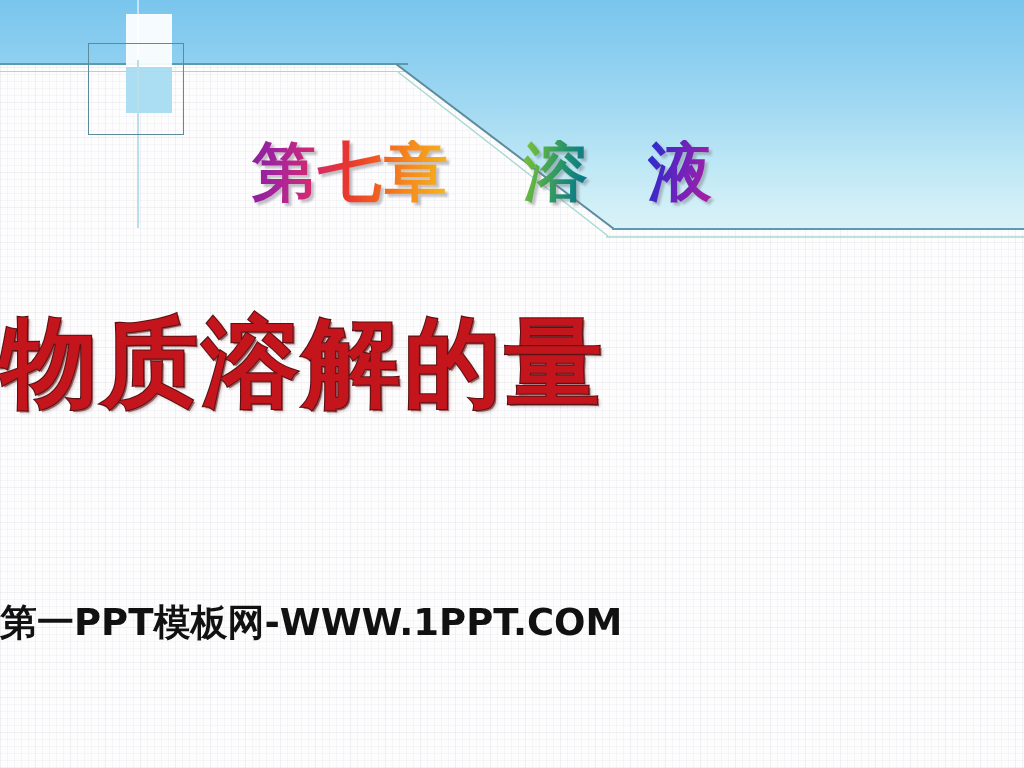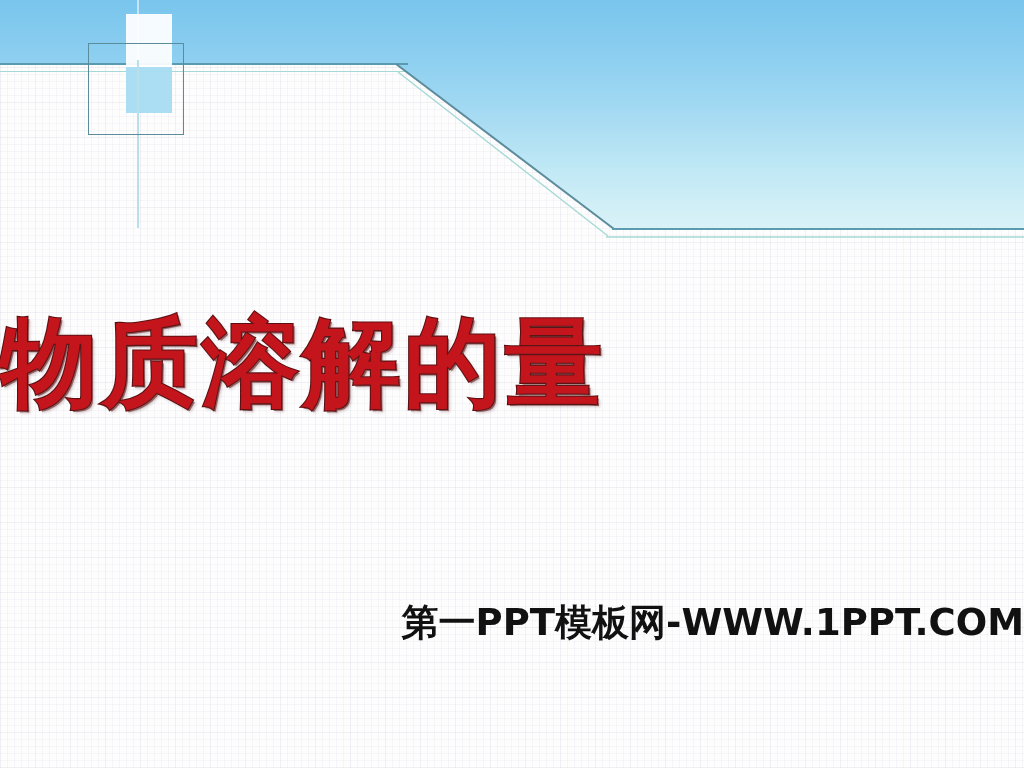--- a/index.html
+++ b/index.html
@@ -235,21 +235,21 @@
       3px 3px 3px rgba(110,60,60,0.30);
     white-space: pre;
   }
 
   
   .footer-mark {
     position: absolute;
     left: 0;
     top: 598px;
     width: 1024px;
-    text-align: right;
+    text-align: left;
     z-index: 8;
     font-family: "DejaVu Sans", "Liberation Sans", sans-serif;
     font-weight: bold;
     font-size: 37px;
     letter-spacing: 0px;
     color: #111111;
     white-space: pre;
   }
 </style>
 </head>
@@ -276,18 +276,23 @@
 
     <line x1="606" y1="237" x2="1024" y2="237" stroke="#a6d9d4" stroke-width="1.4"></line>
   </svg>
 
   <div class="deco-vline-top"></div>
   <div class="deco-white-rect"></div>
   <div class="deco-blue-rect"></div>
   <div class="deco-vline"></div>
   <div class="deco-square-outline"></div>
 
+  <div class="chapter-row">
+    <div class="chapter-word w1">第七章</div>
+    <div class="chapter-word w2">溶</div>
+    <div class="chapter-word w3">液</div>
+  </div>
 
   <div class="main-title">物质溶解的量</div>
 
   <div class="footer-mark">第一PPT模板网-WWW.1PPT.COM</div>
 
 </div>
 
 </body></html>

